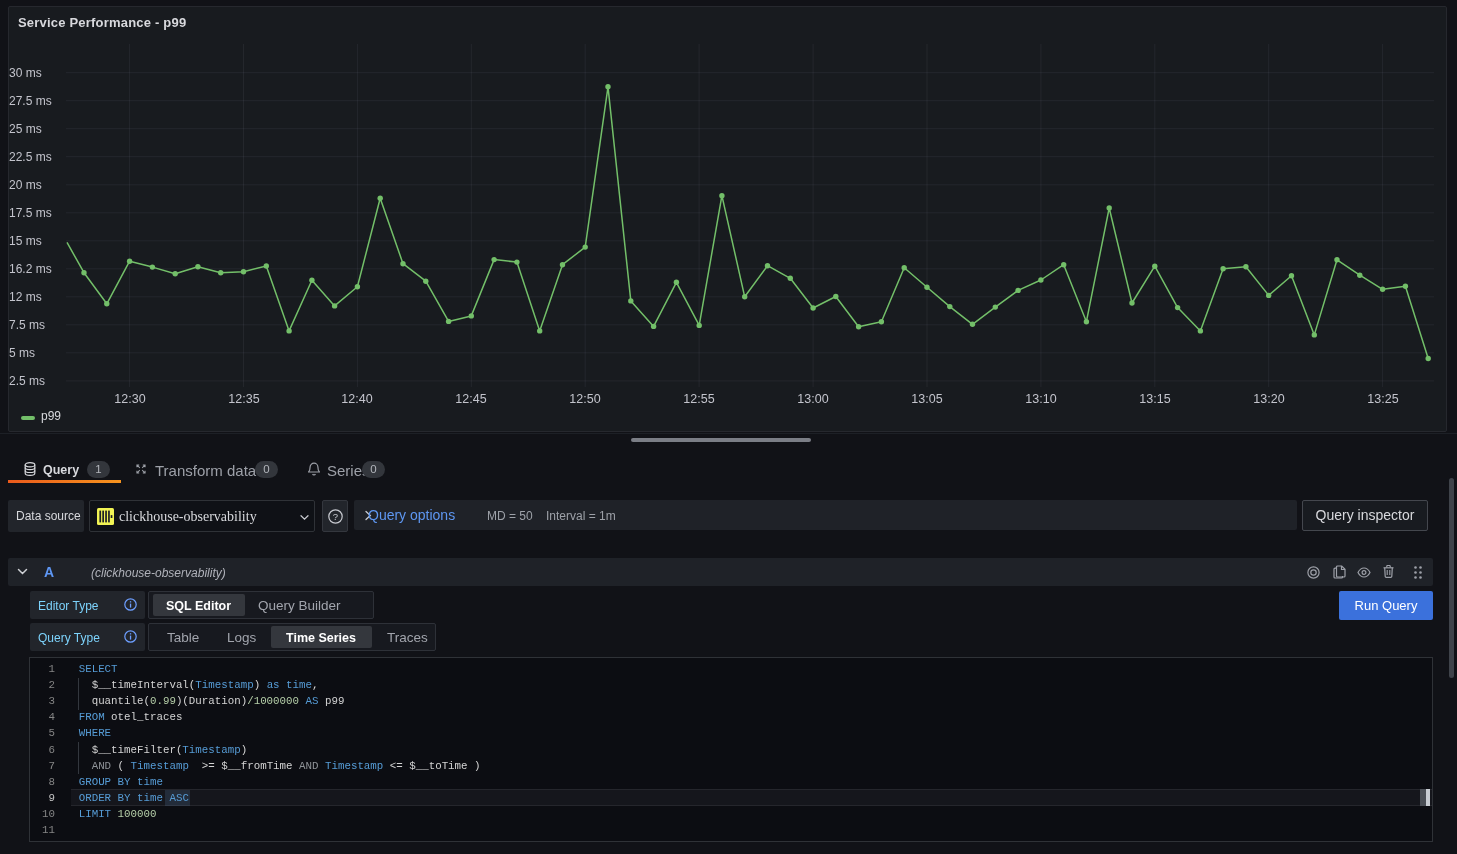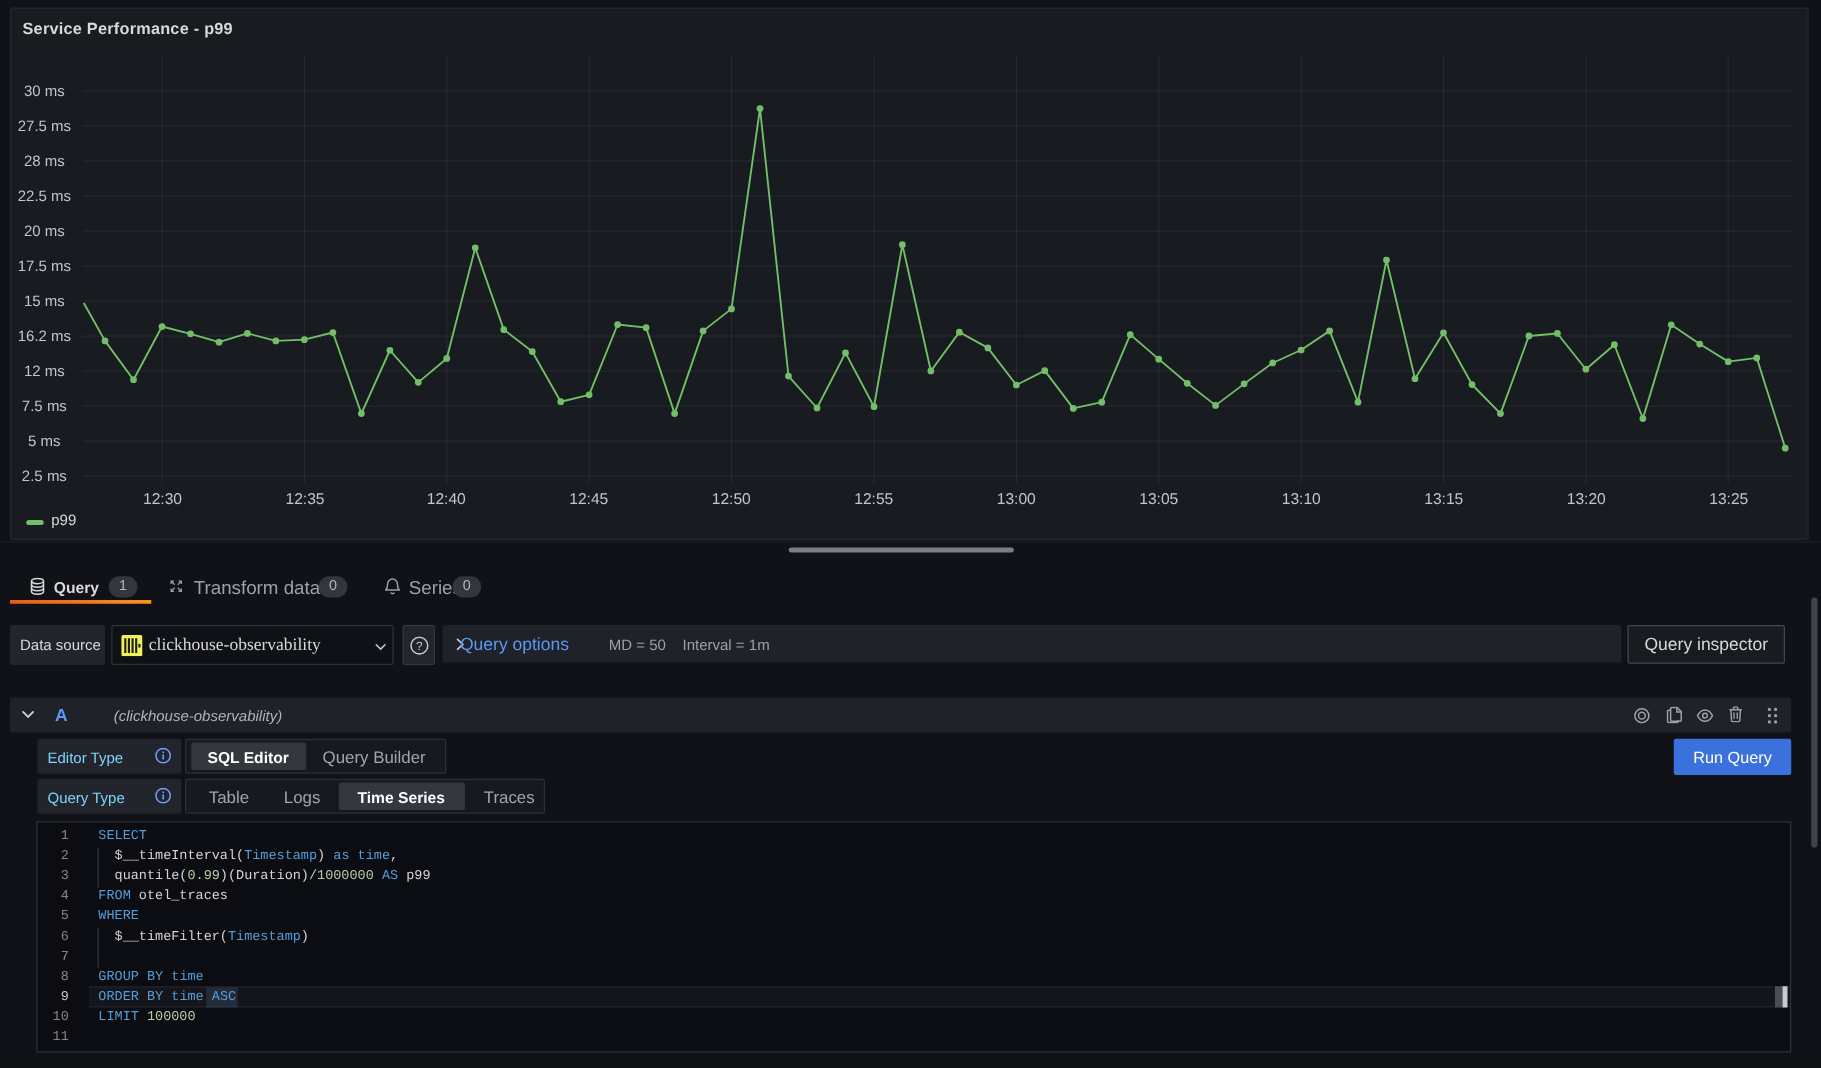--- a/index.html
+++ b/index.html
@@ -2,21 +2,21 @@
 <html><head>
 <meta charset="utf-8">
 <style>
 * { margin:0; padding:0; box-sizing:border-box; }
 html,body { width:1457px; height:854px; background:#111217; font-family:"Liberation Sans",sans-serif; overflow:hidden; }
 .abs { position:absolute; }
 
 .panel { position:absolute; left:8px; top:6px; width:1439px; height:426px; background:#181b1f; border:1px solid #26282e; border-radius:2px; }
 .ptitle { position:absolute; left:9px; top:8px; font-size:13px; font-weight:700; color:#d8d9dd; letter-spacing:0.2px; }
 .chart { position:absolute; left:0; top:0; }
-.ylab { position:absolute; left:0px; width:53px; text-align:center; font-size:12px; color:#c3c4cc; line-height:12px; }
+.ylab { position:absolute; left:0px; width:53px; text-align:left; font-size:12px; color:#c3c4cc; line-height:12px; }
 .xlab { position:absolute; top:385px; width:60px; text-align:center; font-size:12.5px; color:#c3c4cc; }
 .legbar { position:absolute; left:12px; top:409px; width:14px; height:4px; border-radius:2px; background:#73bf69; }
 .legtxt { position:absolute; left:32px; top:402px; font-size:12px; color:#d8d9dd; }
 
 .splitline { position:absolute; left:0; top:433px; width:1457px; height:1px; background:#1d2026; }
 .splitpill { position:absolute; left:631px; top:438px; width:180px; height:4px; border-radius:2px; background:#7b7e86; }
 
 .tabtxt { position:absolute; top:462px; font-size:15px; }
 .badge { position:absolute; top:461px; height:17px; border-radius:9px; background:#33363c; color:#b3b6bc; font-size:11.5px; line-height:17px; text-align:center; }
 .tabunder { position:absolute; left:8px; top:480px; width:113px; height:3px; background:linear-gradient(90deg,#eb5a1c,#f7941e); }
@@ -139,21 +139,21 @@
 <circle cx="1305.3" cy="327.9" r="2.7" fill="#73bf69"></circle>
 <circle cx="1328.0" cy="252.8" r="2.7" fill="#73bf69"></circle>
 <circle cx="1350.8" cy="268.2" r="2.7" fill="#73bf69"></circle>
 <circle cx="1373.6" cy="282.3" r="2.7" fill="#73bf69"></circle>
 <circle cx="1396.4" cy="279.3" r="2.7" fill="#73bf69"></circle>
 <circle cx="1419.2" cy="351.5" r="2.7" fill="#73bf69"></circle>
 </svg>
 
   <div class="ylab" style="top:60px">30 ms</div>
     <div class="ylab" style="top:88px">27.5 ms</div>
-    <div class="ylab" style="top:116px">28 ms</div>
+    <div class="ylab" style="top:116px">25 ms</div>
     <div class="ylab" style="top:144px">22.5 ms</div>
     <div class="ylab" style="top:172px">20 ms</div>
     <div class="ylab" style="top:200px">17.5 ms</div>
     <div class="ylab" style="top:228px">15 ms</div>
     <div class="ylab" style="top:256px">16.2 ms</div>
     <div class="ylab" style="top:284px">12 ms</div>
     <div class="ylab" style="top:312px">7.5 ms</div>
     <div class="ylab" style="top:340px">5 ms</div>
     <div class="ylab" style="top:368px">2.5 ms</div>
 
@@ -260,21 +260,21 @@
     <circle cx="7.5" cy="12.5" r="1.3" fill="#9da0a8"></circle>
   </svg>
 <div class="lblbox" style="top:591px">
     <div class="lbltxt">Editor Type</div>
   </div>
 <svg class="abs" style="left:124px;top:598px" width="13" height="13" viewBox="0 0 13 13">
 <circle cx="6.5" cy="6.5" r="5.7" fill="none" stroke="#6e9fff" stroke-width="1.2"></circle>
 <rect x="5.9" y="5.6" width="1.3" height="4" fill="#6e9fff"></rect>
     <rect x="5.9" y="3.2" width="1.3" height="1.3" fill="#6e9fff"></rect>
 </svg>
-<div class="radiogrp" style="left:148px;top:591px;width:209px">
+<div class="radiogrp" style="left:148px;top:591px;width:226px">
   <div class="radiosel" style="left:4px;width:92px"></div>
   <div class="radiotxt sel" style="left:17px">SQL Editor</div>
   <div class="radiotxt" style="left:109px">Query Builder</div>
 </div>
 <div class="runbtn">Run Query</div>
 <div class="lblbox" style="top:623px">
     <div class="lbltxt">Query Type</div>
   </div>
 <svg class="abs" style="left:124px;top:630px" width="13" height="13" viewBox="0 0 13 13">
 <circle cx="6.5" cy="6.5" r="5.7" fill="none" stroke="#6e9fff" stroke-width="1.2"></circle>
@@ -299,20 +299,21 @@
 <div class="codeline" style="top:19.1px">  $__timeInterval(<span class="k">Timestamp</span>) <span class="k">as</span> <span class="k">time</span>,</div>
 <div class="lnum" style="top:35.2px;color:#858585">3</div>
 <div class="codeline" style="top:35.2px">  quantile(<span class="g">0.99</span>)(Duration)<span class="g">/1000000</span> <span class="k">AS</span> p99</div>
 <div class="lnum" style="top:51.3px;color:#858585">4</div>
 <div class="codeline" style="top:51.3px"><span class="k">FROM</span> otel_traces</div>
 <div class="lnum" style="top:67.4px;color:#858585">5</div>
 <div class="codeline" style="top:67.4px"><span class="k">WHERE</span></div>
 <div class="lnum" style="top:83.5px;color:#858585">6</div>
 <div class="codeline" style="top:83.5px">  $__timeFilter(<span class="k">Timestamp</span>)</div>
 <div class="lnum" style="top:99.6px;color:#858585">7</div>
+<div class="codeline" style="top:99.6px">  <span class="o">AND</span> ( <span class="k">Timestamp</span>  &gt;= $__fromTime <span class="o">AND</span> <span class="k">Timestamp</span> &lt;= $__toTime )</div>
 <div class="lnum" style="top:115.7px;color:#858585">8</div>
 <div class="codeline" style="top:115.7px"><span class="k">GROUP</span> <span class="k">BY</span> <span class="k">time</span></div>
 <div class="lnum" style="top:131.8px;color:#c6c6c6">9</div>
 <div class="codeline" style="top:131.8px"><span class="k">ORDER</span> <span class="k">BY</span> <span class="k">time</span> <span class="k">ASC</span></div>
 <div class="lnum" style="top:147.9px;color:#858585">10</div>
 <div class="codeline" style="top:147.9px"><span class="k">LIMIT</span> <span class="g">100000</span></div>
 <div class="lnum" style="top:164.0px;color:#858585">11</div>
 <div class="abs" style="left:1390px;top:131px;width:6px;height:17px;background:#4a4e55"></div>
 <div class="abs" style="left:1396px;top:131px;width:4px;height:17px;background:#c8ccd2"></div>
   </div>

